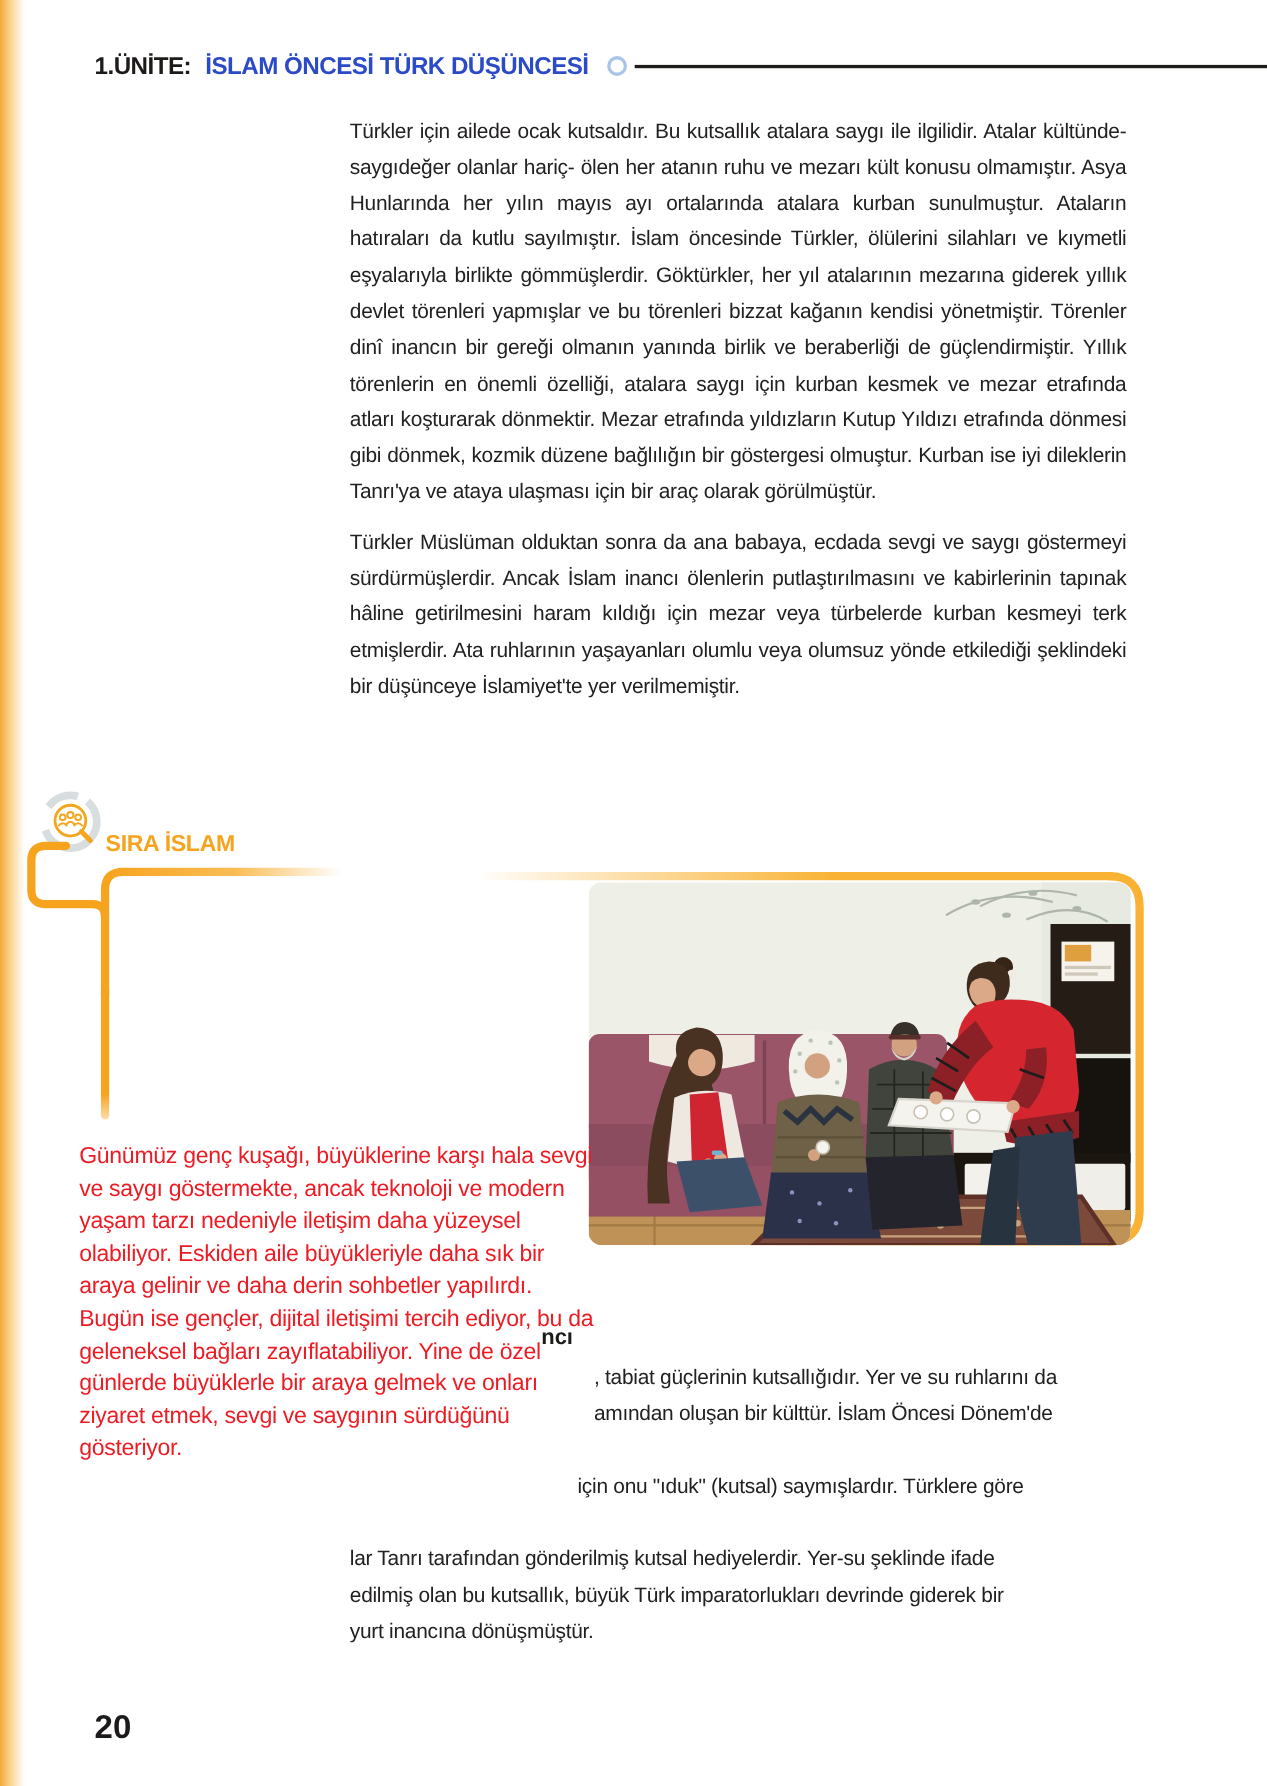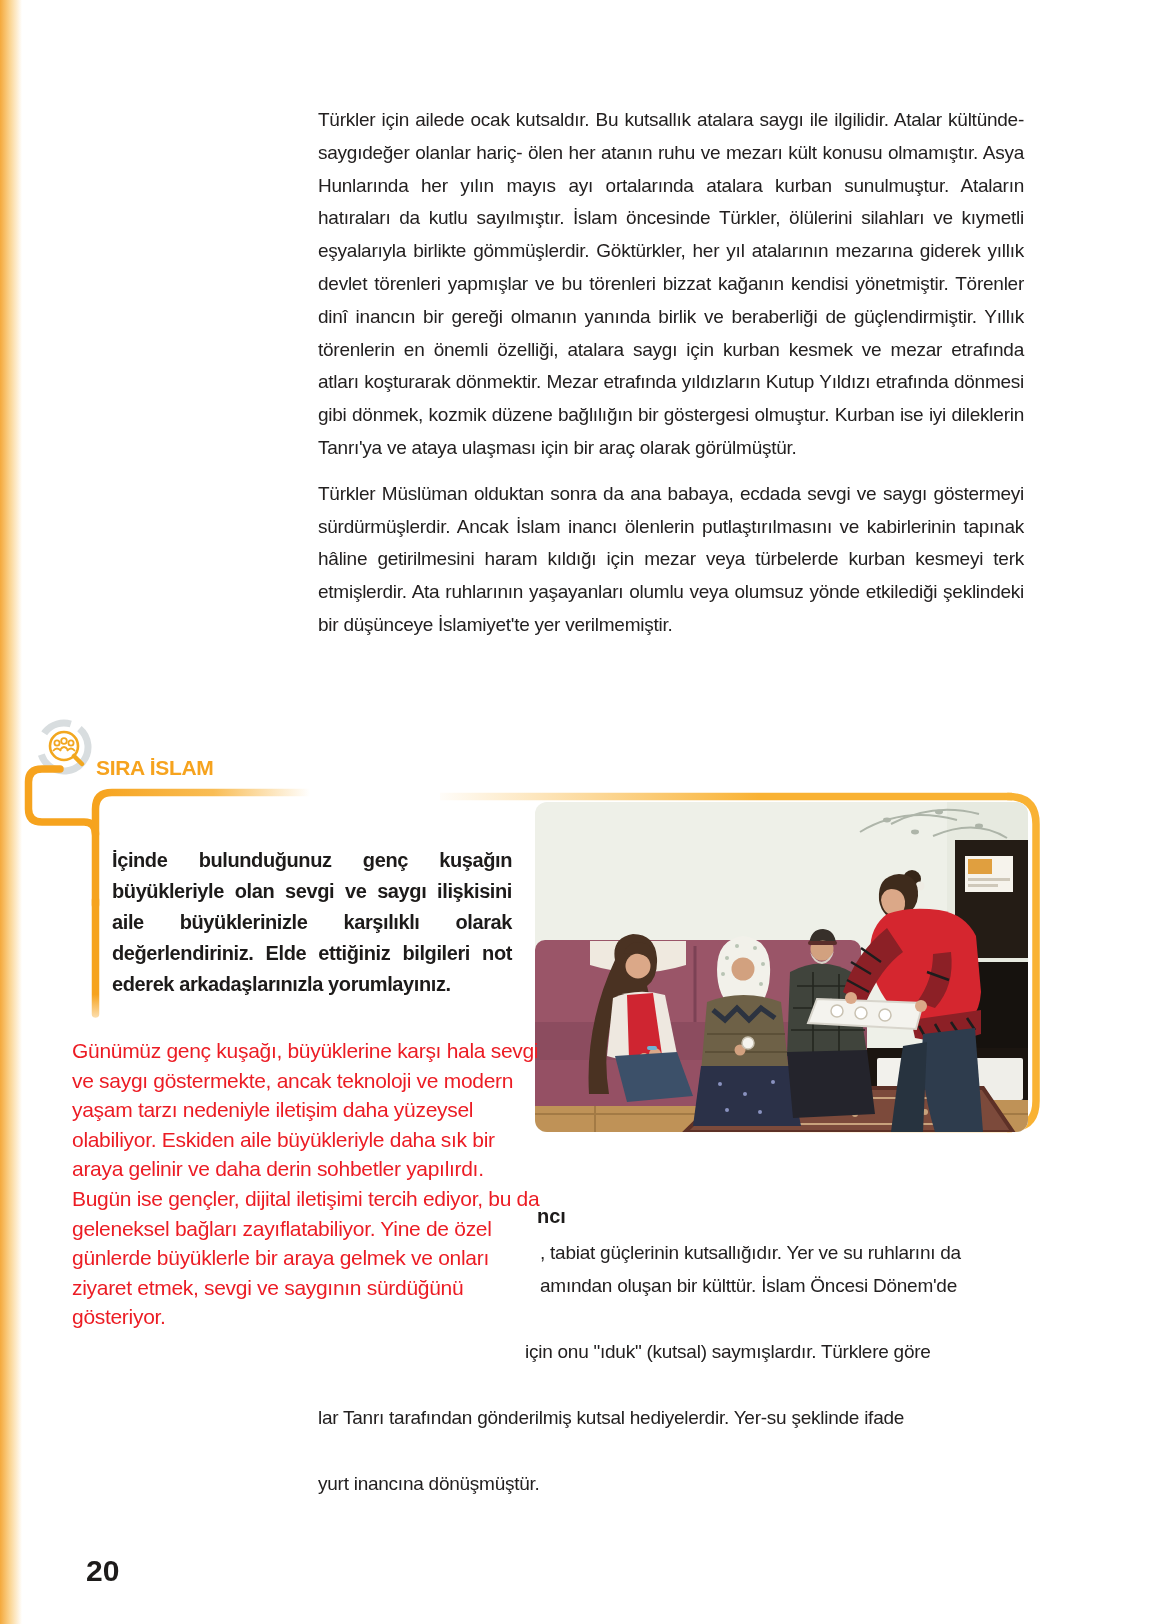--- a/index.html
+++ b/index.html
@@ -65,20 +65,26 @@
     font-weight:bold;font-size:30px;color:#1d1b1a;text-align:right;
   }
 </style>
 </head>
 <body>
 
 <div class="page">
 
   <div class="edge-strip"></div>
 
+  <div class="unit-header">
+    <span class="unit-label">1.ÜNİTE:</span>
+    <span class="unit-title">İSLAM ÖNCESİ TÜRK DÜŞÜNCESİ</span>
+    <span class="header-ring"></span>
+    <span class="header-rule"></span>
+  </div>
 
   <div class="body-col">
     <p>Türkler için ailede ocak kutsaldır. Bu kutsallık atalara saygı ile ilgilidir. Atalar kültünde-saygıdeğer olanlar hariç- ölen her atanın ruhu ve mezarı kült konusu olmamıştır. Asya Hunlarında her yılın mayıs ayı ortalarında atalara kurban sunulmuştur. Ataların hatıraları da kutlu sayılmıştır. İslam öncesinde Türkler, ölülerini silahları ve kıymetli eşyalarıyla birlikte gömmüşlerdir. Göktürkler, her yıl atalarının mezarına giderek yıllık devlet törenleri yapmışlar ve bu törenleri bizzat kağanın kendisi yönetmiştir. Törenler dinî inancın bir gereği olmanın yanında birlik ve beraberliği de güçlendirmiştir. Yıllık törenlerin en önemli özelliği, atalara saygı için kurban kesmek ve mezar etrafında atları koşturarak dönmektir. Mezar etrafında yıldızların Kutup Yıldızı etrafında dönmesi gibi dönmek, kozmik düzene bağlılığın bir göstergesi olmuştur. Kurban ise iyi dileklerin Tanrı'ya ve ataya ulaşması için bir araç olarak görülmüştür.</p>
     <p>Türkler Müslüman olduktan sonra da ana babaya, ecdada sevgi ve saygı göstermeyi sürdürmüşlerdir. Ancak İslam inancı ölenlerin putlaştırılmasını ve kabirlerinin tapınak hâline getirilmesini haram kıldığı için mezar veya türbelerde kurban kesmeyi terk etmişlerdir. Ata ruhlarının yaşayanları olumlu veya olumsuz yönde etkilediği şeklindeki bir düşünceye İslamiyet'te yer verilmemiştir.</p>
   </div>
 
   <svg class="decor" viewBox="0 0 1152 1624">
     <defs>
       <linearGradient id="gUnderline" gradientUnits="userSpaceOnUse" x1="96" y1="0" x2="310" y2="0">
         <stop offset="0" stop-color="#f6a31e"></stop>
@@ -120,21 +126,20 @@
       <circle cx="30" cy="23" r="2.8" stroke="#f2a71f" stroke-width="1.8"></circle>
       <circle cx="37" cy="25" r="2.6" stroke="#f2a71f" stroke-width="1.8"></circle>
       <path d="M19 33 q4 -5 8 0" stroke="#f2a71f" stroke-width="1.8"></path>
       <path d="M26 32 q4 -6 8 0" stroke="#f2a71f" stroke-width="1.8"></path>
       <path d="M33 33 q4 -5 8 0" stroke="#f2a71f" stroke-width="1.8"></path>
     </g>
   </svg>
 
   <div class="sira-title">SIRA İSLAM</div>
 
-  <div class="question">İçinde bulunduğunuz genç kuşağın büyükleriyle olan sevgi ve saygı ilişkisini aile büyüklerinizle karşılıklı olarak değerlendiriniz. Elde ettiğiniz bilgileri not ederek arkadaşlarınızla yorumlayınız.</div>
 
   <div class="answer">Günümüz genç kuşağı, büyüklerine karşı hala sevgi ve saygı göstermekte, ancak teknoloji ve modern yaşam tarzı nedeniyle iletişim daha yüzeysel olabiliyor. Eskiden aile büyükleriyle daha sık bir araya gelinir ve daha derin sohbetler yapılırdı. Bugün ise gençler, dijital iletişimi tercih ediyor, bu da geleneksel bağları zayıflatabiliyor. Yine de özel günlerde büyüklerle bir araya gelmek ve onları ziyaret etmek, sevgi ve saygının sürdüğünü gösteriyor.</div>
 
   <div class="photo">
     <svg viewBox="0 0 493 330" preserveAspectRatio="none">
       <rect width="493" height="330" fill="#eef0e8"></rect>
       <rect x="412" width="81" height="330" fill="#e7eae0"></rect>
 
       <g stroke="#a3ab9f" stroke-width="2" fill="none" opacity="0.85">
         <path d="M325 30 Q368 4 422 18"></path>
@@ -250,22 +255,23 @@
           <circle cx="302" cy="209" r="6" fill="#ffffff" stroke="#c9c2b2" stroke-width="1.5"></circle>
           <circle cx="326" cy="211" r="6" fill="#ffffff" stroke="#c9c2b2" stroke-width="1.5"></circle>
           <circle cx="350" cy="213" r="6" fill="#ffffff" stroke="#c9c2b2" stroke-width="1.5"></circle>
         </g>
         <circle cx="316" cy="196" r="6" fill="#dba888"></circle>
         <circle cx="386" cy="204" r="6" fill="#dba888"></circle>
       </g>
     </svg>
   </div>
 
-  <div class="frag-heading" style="left:537px;top:1205px;">ncı</div>
+  <div class="frag-heading" style="left:492px;top:1205px;">ncı</div>
   <div class="frag" style="left:540px;top:1275px;">amından oluşan bir külttür. İslam Öncesi Dönem'de</div>
   <div class="frag" style="left:540px;top:1242px;">, tabiat güçlerinin kutsallığıdır. Yer ve su ruhlarını da</div>
   <div class="frag" style="left:525px;top:1341px;">için onu "ıduk" (kutsal) saymışlardır. Türklere göre</div>
   <div class="frag" style="left:318px;top:1407px;">lar Tanrı tarafından gönderilmiş kutsal hediyelerdir. Yer-su şeklinde ifade</div>
+  <div class="frag" style="left:318px;top:1440px;">edilmiş olan bu kutsallık, büyük Türk imparatorlukları devrinde giderek bir</div>
   <div class="frag" style="left:318px;top:1473px;">yurt inancına dönüşmüştür.</div>
 
   <div class="page-number">20</div>
 
 </div>
 
 </body></html>

